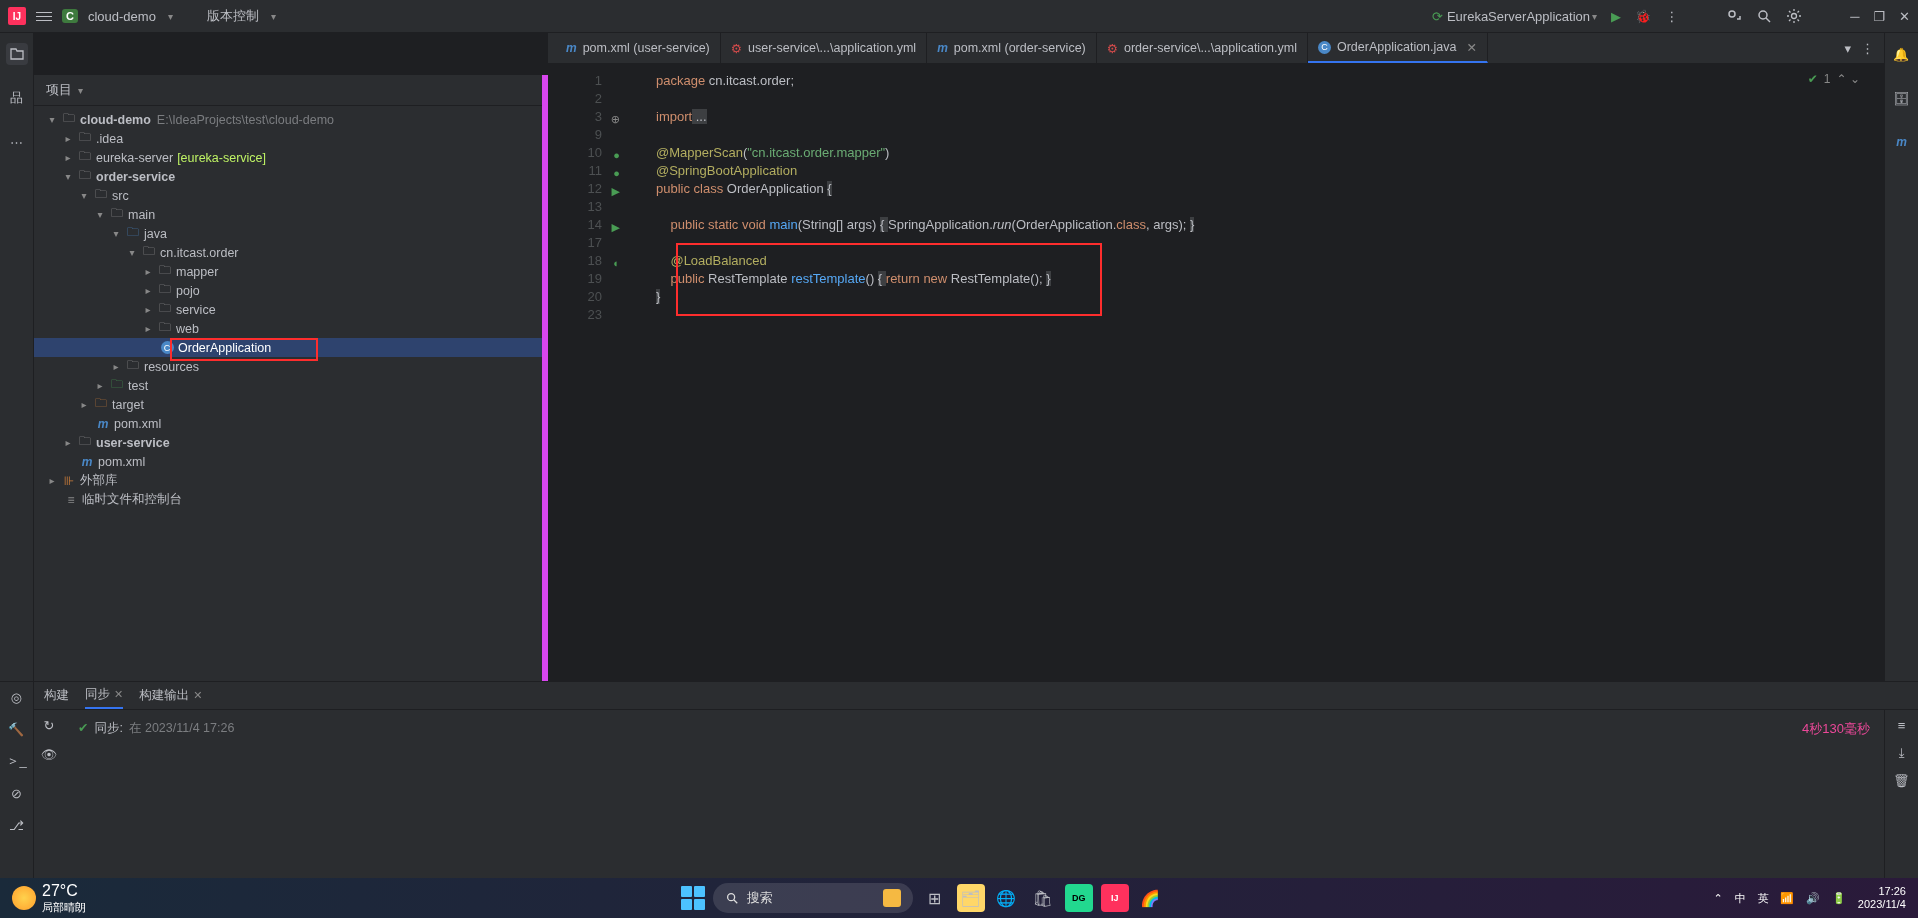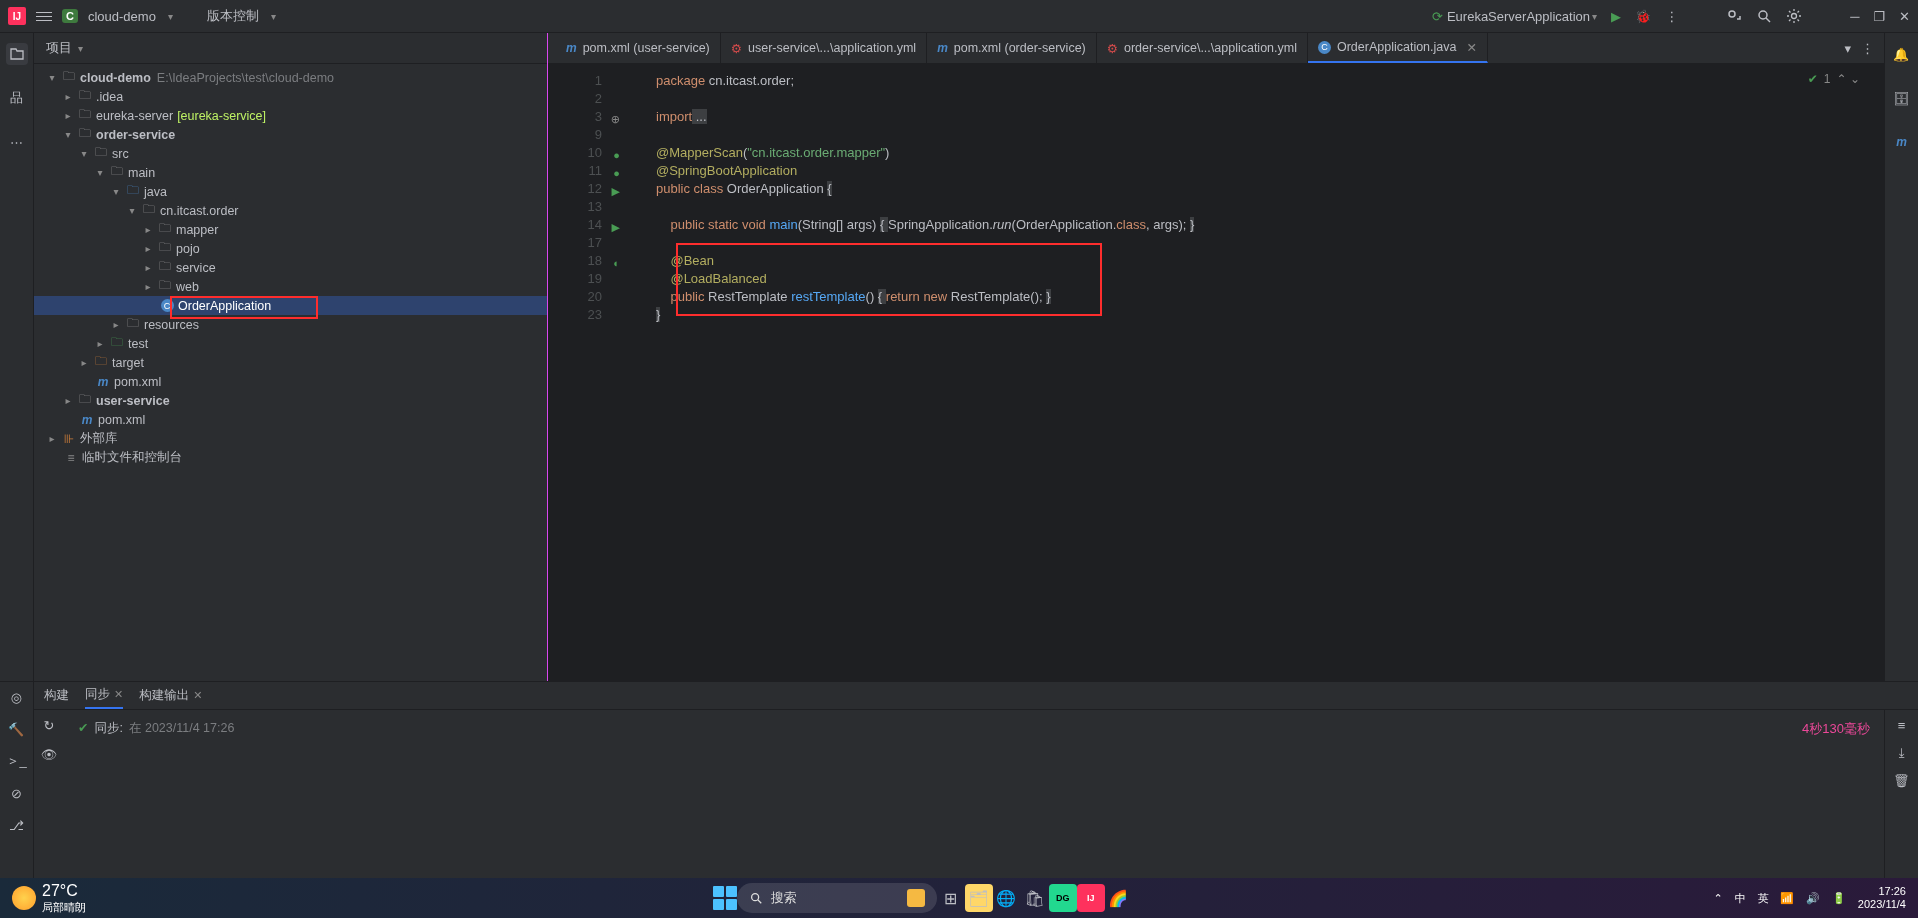--- a/index.html
+++ b/index.html
@@ -16,21 +16,21 @@
 .titlebar-right { margin-left: auto; display: flex; align-items: center; gap: 14px; }
 .tb-icon { color: #bcbec4; cursor: pointer; display: flex; align-items: center; }
 .run-icon { color: #499c54; }
 .svgico { width: 16px; height: 16px; }
 
 .main-row { display: flex; height: 648px; }
 .left-rail { width: 34px; background: #2b2d30; border-right: 1px solid #1e1f22; display: flex; flex-direction: column; align-items: center; padding-top: 10px; gap: 22px; }
 .rail-btn { width: 22px; height: 22px; display: flex; align-items: center; justify-content: center; border-radius: 4px; cursor: pointer; color:#bcbec4; }
 .rail-btn.active { background: #393b40; }
 
-.project-panel { width: 514px; background: #2b2d30; border-right: 1px solid #d946ef; display: flex; flex-direction: column; }
+.project-panel { width: 514px; background: #2b2d30; border-right: 6px solid #d946ef; display: flex; flex-direction: column; margin-top: 42px; }
 .panel-header { height: 31px; display: flex; align-items: center; padding: 0 12px; border-bottom: 1px solid #1e1f22; }
 .panel-header .chev { margin-left: 6px; }
 .tree { flex: 1; overflow: hidden; padding: 4px 0; }
 .tree-row { height: 19px; display: flex; align-items: center; padding-left: 12px; white-space: nowrap; font-size: 12.5px; cursor: pointer; }
 .tree-row.selected { background: #2e436e; color: #fff; }
 .tree-row.highlight-box { position: relative; }
 .tree-row.highlight-box::after { content:""; position:absolute; left:136px; top:0; width:144px; height:19px; border:2px solid #fe2d2d; pointer-events:none; }
 .tree-arrow { width: 12px; color: #888; font-size: 10px; display:inline-block; text-align:center; }
 .tree-icon { width: 16px; display: inline-flex; align-items:center; justify-content:center; margin: 0 3px; font-size:12px; }
 .folder-ico { color: #9a9a9a; }
@@ -85,21 +85,21 @@
 .breadcrumb { height: 24px; background: #2b2d30; border-top: 1px solid #1e1f22; display: flex; align-items: center; padding: 0 10px; font-size: 12px; color:#bcbec4; }
 .bc-item { display:flex; align-items:center; gap:4px; }
 .bc-sep { color: #5b5d60; margin: 0 6px; }
 .bc-right { margin-left:auto; display:flex; align-items:center; gap:16px; color:#9a9c9f; }
 .bc-link { color:#4a88c7; cursor:pointer; }
 
 .taskbar { position:absolute; bottom:0; left:0; right:0; height:40px; background: linear-gradient(90deg, #1a2a3a, #2a1a3a); display:flex; align-items:center; padding: 0 12px; }
 .weather { display:flex; align-items:center; gap:6px; color:#fff; font-size:11px; }
 .weather-icon { width:24px; height:24px; background: radial-gradient(#ffd24d,#ff9e2c); border-radius:50%; position:relative; }
 .weather-temp { font-size:16px; }
-.tb-center { margin:0 auto; display:flex; align-items:center; gap:0;padding-left:46px; }
+.tb-center { margin:0 auto; display:flex; align-items:center; gap:8px;padding-left:46px; }
 .winstart { width:24px; height:24px; display:grid; grid-template-columns:1fr 1fr; grid-template-rows:1fr 1fr; gap:2px; }
 .winstart span { background:#4cc2ff; border-radius:1px; }
 .search-pill { background: rgba(255,255,255,.12); border-radius: 18px; height:30px; width:200px; display:flex; align-items:center; padding:0 12px; gap:8px; color:#ddd; font-size:13px; }
 .tb-app { width:28px; height:28px; border-radius:4px; display:flex; align-items:center; justify-content:center; font-size:16px; }
 .tb-right { display:flex; align-items:center; gap:12px; color:#fff; font-size:11px; }
 .tb-time { text-align:right; line-height:1.2; }
 </style>
 </head>
 <body>
 
@@ -332,21 +332,20 @@
         <div class="code-line"><span class="kw">package</span><span> cn.itcast.order;</span></div>
         <div class="code-line"></div>
         <div class="code-line"><span class="kw">import</span><span class="brace-hl"> ...</span></div>
         <div class="code-line"></div>
         <div class="code-line"><span class="ann">@MapperScan</span><span>(</span><span class="str">"cn.itcast.order.mapper"</span><span>)</span></div>
         <div class="code-line"><span class="ann">@SpringBootApplication</span></div>
         <div class="code-line"><span class="kw">public </span><span class="kw">class </span><span>OrderApplication </span><span class="brace-hl">{</span></div>
         <div class="code-line"></div>
         <div class="code-line"><span class="kw">    public </span><span class="kw">static </span><span class="kw">void </span><span class="fn">main</span><span>(String[] args) </span><span class="brace-hl">{ </span><span>SpringApplication.</span><span class="it">run</span><span>(OrderApplication.</span><span class="kw">class</span><span>, args); </span><span class="brace-hl">}</span></div>
         <div class="code-line"></div>
-        <div class="code-line"><span class="ann">    @Bean</span></div>
         <div class="code-line"><span class="ann">    @LoadBalanced</span></div>
         <div class="code-line"><span class="kw">    public </span><span>RestTemplate </span><span class="fn">restTemplate</span><span>() </span><span class="brace-hl">{ </span><span class="kw">return </span><span class="kw">new </span><span>RestTemplate(); </span><span class="brace-hl">}</span></div>
         <div class="code-line"><span class="brace-hl">}</span></div>
       </div>
       <div class="ed-overlay-red" style="left:128px; top:179px; width:426px; height:73px;"></div>
     </div>
   </div>
 
   <div class="right-rail">
     <div class="rail-btn">🔔</div>

